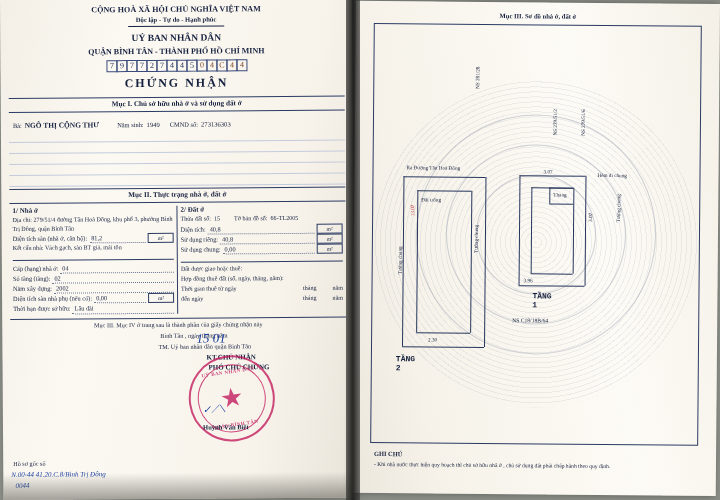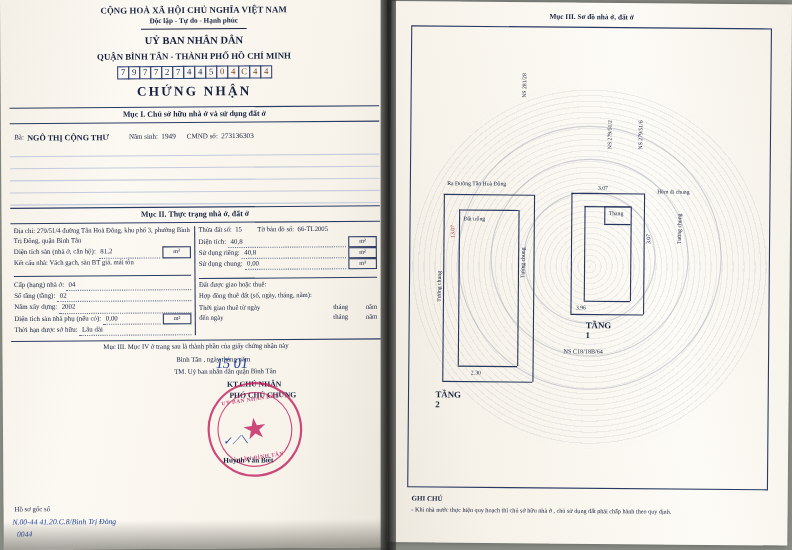--- a/index.html
+++ b/index.html
@@ -117,21 +117,21 @@
   .wm-ring {
     position:absolute; left:50%; top:50%; transform:translate(-50%,-50%);
     border:1px solid rgba(120,132,155,.35); border-radius:50%;
   }
   .dwg { position:absolute; }
   .ln { position:absolute; background:#27365c; }
   .lbl { position:absolute; font-size:5.2px; color:#16213f; white-space:nowrap; }
   .redtxt { color:#b03030; }
   .ghi { position:absolute; left:12px; bottom:30px; font-size:6.4px; font-weight:bold;}
   .ghi-sub { position:absolute; left:12px; bottom:20px; font-size:5.6px; }
-  .tang { position:absolute; font-size:8px; font-weight:bold; }
+  .tang { position:absolute; font-size:8px; font-weight:bold;font-family:Liberation Mono, monospace; }
 </style>
 </head>
 <body>
 
 <div class="page" id="left-page">
   <div class="lp">
 
     <div class="center t-head1">CỘNG HOÀ XÃ HỘI CHỦ NGHĨA VIỆT NAM</div>
     <div class="center t-head2">Độc lập - Tự do - Hạnh phúc</div>
     <div class="hr-sm"></div>
@@ -177,20 +177,21 @@
       <div class="line" style="height:11px;border-bottom:1px solid #c3cbdc"></div>
     </div>
 
     <div style="margin-top:2px;border-top:1px solid #2b3b63;border-bottom:1px solid #2b3b63;padding:2px 0">
       <div class="sec-title" style="margin:0">Mục II. Thực trạng nhà ở, đất ở</div>
     </div>
 
     <div class="row2" style="margin-top:3px">
 
       <div class="col" style="border-right:1px solid #2b3b63">
+        <div class="b">1/ Nhà ở</div>
         <div style="font-size:6.1px;line-height:1.4">
           <span>Địa chỉ:</span>
           <span>279/51/4 đường Tân Hoà Đông, khu phố 3, phường Bình Trị Đông, quận Bình Tân</span>
         </div>
         <div class="kv" style="margin-top:1px">
           <span class="k">Diện tích sàn (nhà ở, căn hộ):</span>
           <span class="v">81,2</span>
           <span class="unit">m²</span>
         </div>
         <div style="font-size:6.1px;margin-top:1px">
@@ -215,20 +216,21 @@
           <span class="v">0,00</span>
           <span class="unit">m²</span>
         </div>
         <div class="kv">
           <span class="k">Thời hạn được sở hữu:</span>
           <span class="v">Lâu dài</span>
         </div>
       </div>
 
       <div class="col">
+        <div class="b">2/ Đất ở</div>
         <div style="display:flex;font-size:6.1px;margin-top:1px">
           <span>Thửa đất số:</span>
           <span style="margin-left:3px">15</span>
           <span style="margin-left:14px">Tờ bản đồ số:</span>
           <span style="margin-left:3px">66-TL2005</span>
         </div>
         <div class="kv" style="margin-top:1px">
           <span class="k">Diện tích:</span>
           <span class="v">40,8</span>
           <span class="unit">m²</span>

